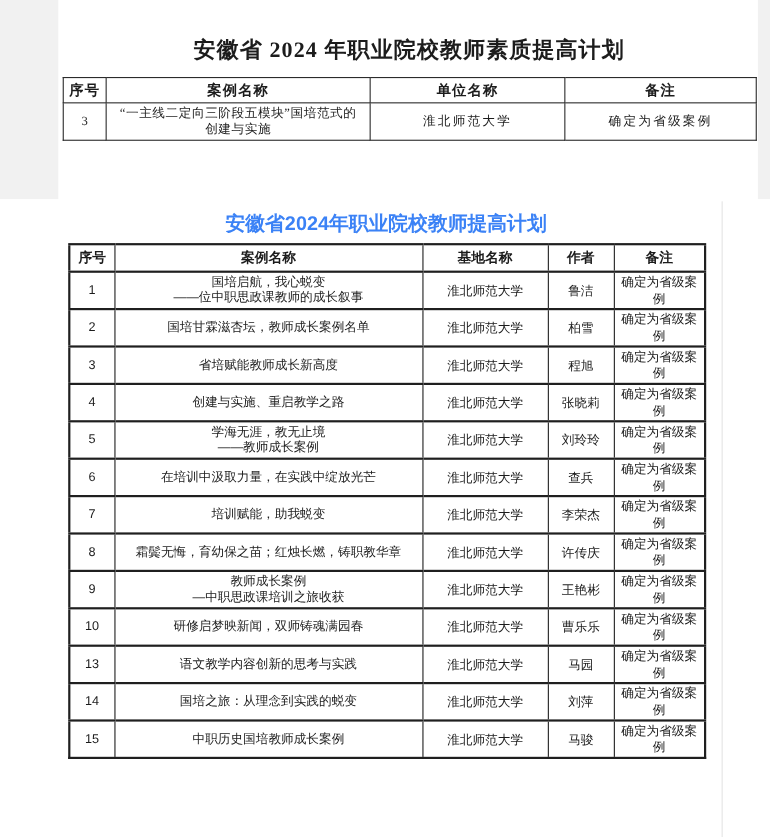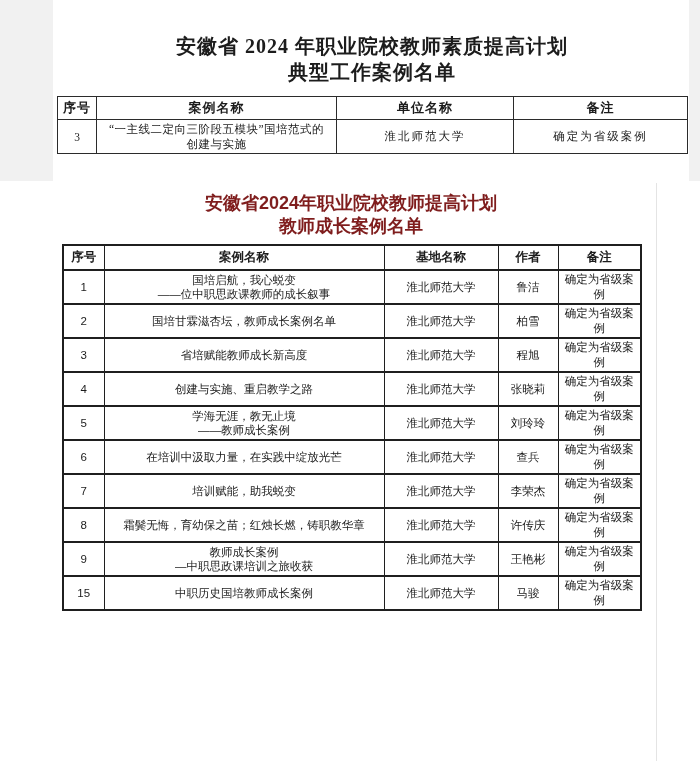--- a/index.html
+++ b/index.html
@@ -22,40 +22,39 @@
   #table1 th,#table1 td{border:1px solid #2b2b2b;text-align:center;vertical-align:middle;
                         padding:1px 4px;box-sizing:border-box;}
   #table1 th{height:23px;font-size:13px;font-weight:bold;letter-spacing:1px;}
   #table1 td{height:34px;font-size:11.5px;}
   #table1 td.cell-name{white-space:pre-line;line-height:15px;letter-spacing:0.5px;}
   #table1 td.cell-unit,#table1 td.cell-note{letter-spacing:2px;}
 
   
   .sec2{position:absolute;left:62px;top:185px;width:578px;}
   .sec2 .title{margin:7px 0 0 0;text-align:center;font-size:18px;font-weight:bold;
-               line-height:23px;color:#7f1d1d;}
+               line-height:23px;color:#3b82f6;}
   #table2{margin-top:6px;width:578px;border-collapse:collapse;table-layout:fixed;
           border:2px solid #1f1f1f;}
   #table2 th,#table2 td{border:1px solid #1f1f1f;border-top-width:2px;text-align:center;
                         vertical-align:middle;padding:1px 3px;box-sizing:border-box;}
   #table2 th{height:25px;font-size:12.5px;font-weight:bold;}
   #table2 td{height:26px;font-size:11.5px;}
   #table2 td.cell-name{white-space:pre-line;line-height:14px;}
 </style>
 </head>
 <body>
 
 <div class="edge edge-left"></div>
 <div class="edge edge-right"></div>
 <div class="edge edge-line"></div>
 
 <section class="sec1">
   <h1 class="title">
     <span style="display:block">安徽省 2024 年职业院校教师素质提高计划</span>
-    <span style="display:block">典型工作案例名单</span>
   </h1>
   <table id="table1">
     <colgroup>
       <col style="width:39px">
         <col style="width:240px">
         <col style="width:177px">
         <col style="width:174px">
     </colgroup>
     <thead>
         <tr>
@@ -73,21 +72,20 @@
           <td class="cell-unit">淮北师范大学</td>
           <td class="cell-note">确定为省级案例</td>
         </tr>
       </tbody>
   </table>
 </section>
 
 <section class="sec2">
   <h1 class="title">
     <span style="display:block">安徽省2024年职业院校教师提高计划</span>
-    <span style="display:block">教师成长案例名单</span>
   </h1>
   <table id="table2">
     <colgroup>
       <col style="width:41px">
         <col style="width:280px">
         <col style="width:114px">
         <col style="width:60px">
         <col style="width:83px">
     </colgroup>
     <thead>
@@ -160,20 +158,41 @@
         </tr>
         <tr>
           <td class="cell-no">9</td>
           <td class="cell-name">教师成长案例
 —中职思政课培训之旅收获</td>
           <td class="cell-base">淮北师范大学</td>
           <td class="cell-author">王艳彬</td>
           <td class="cell-note">确定为省级案例</td>
         </tr>
         <tr>
+          <td class="cell-no">10</td>
+          <td class="cell-name">研修启梦映新闻，双师铸魂满园春</td>
+          <td class="cell-base">淮北师范大学</td>
+          <td class="cell-author">曹乐乐</td>
+          <td class="cell-note">确定为省级案例</td>
+        </tr>
+        <tr>
+          <td class="cell-no">13</td>
+          <td class="cell-name">语文教学内容创新的思考与实践</td>
+          <td class="cell-base">淮北师范大学</td>
+          <td class="cell-author">马园</td>
+          <td class="cell-note">确定为省级案例</td>
+        </tr>
+        <tr>
+          <td class="cell-no">14</td>
+          <td class="cell-name">国培之旅：从理念到实践的蜕变</td>
+          <td class="cell-base">淮北师范大学</td>
+          <td class="cell-author">刘萍</td>
+          <td class="cell-note">确定为省级案例</td>
+        </tr>
+        <tr>
           <td class="cell-no">15</td>
           <td class="cell-name">中职历史国培教师成长案例</td>
           <td class="cell-base">淮北师范大学</td>
           <td class="cell-author">马骏</td>
           <td class="cell-note">确定为省级案例</td>
         </tr>
       </tbody>
   </table>
 </section>
 

